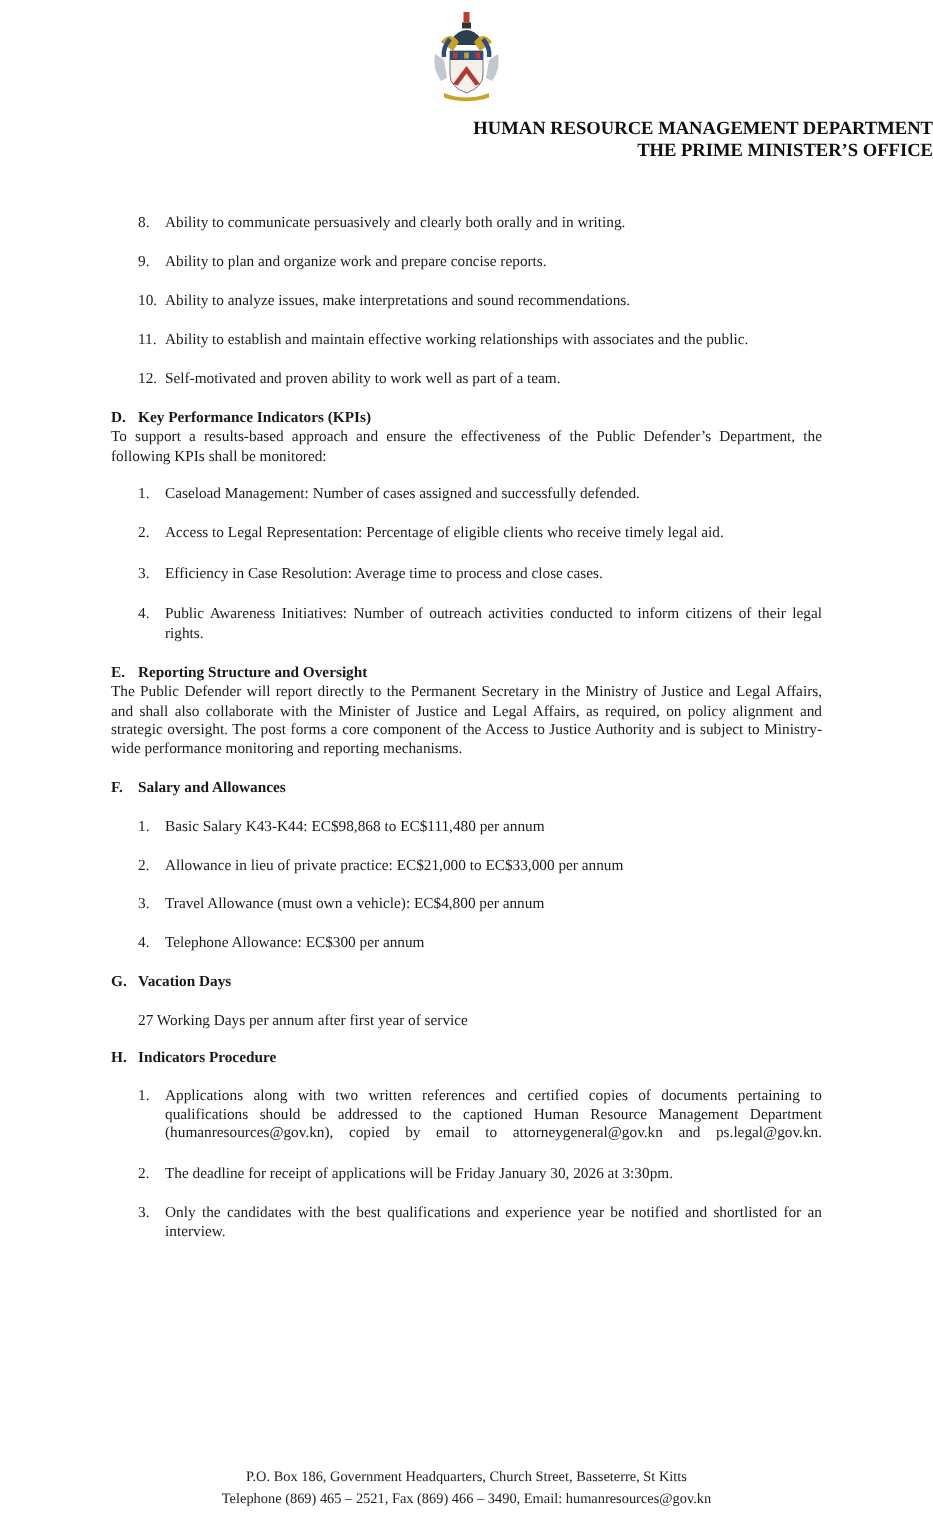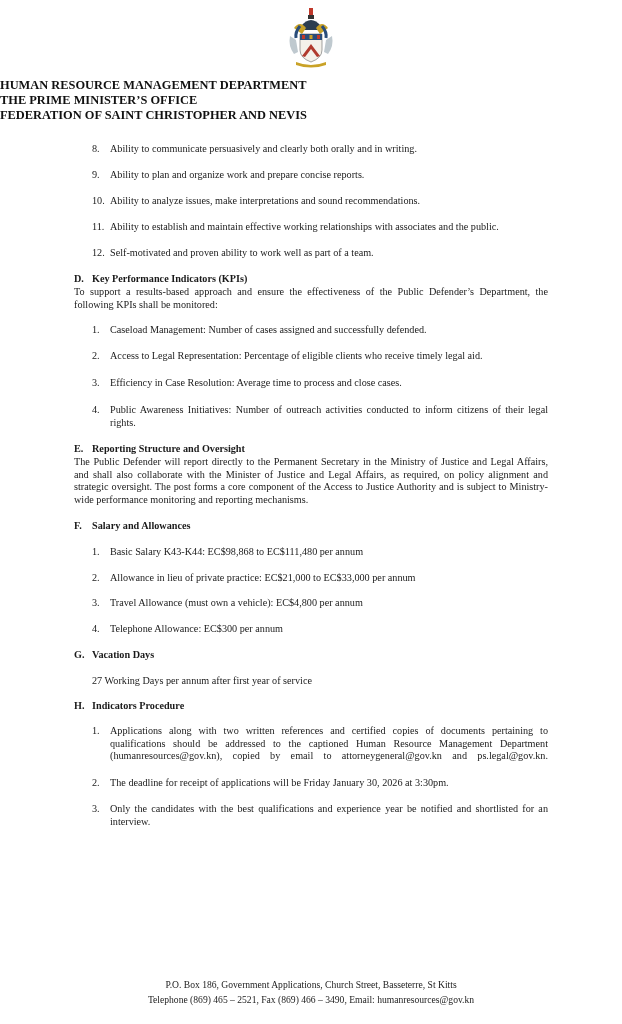--- a/index.html
+++ b/index.html
@@ -1,19 +1,19 @@
 <!DOCTYPE html>
 <html><head>
 <meta charset="utf-8">
 <style>
   html, body { margin: 0; padding: 0; background: #ffffff; }
   body { width: 622px; height: 1024px; position: relative; overflow: hidden;
          font-family: "Liberation Serif", "DejaVu Serif", serif; color: #1a1a1a; }
   .crest { position: absolute; left: 286px; top: 4px; width: 50px; height: 66px; }
-  .header { position: absolute; top: 78px; left: 0; width: 622px; text-align: left;
+  .header { position: absolute; top: 78px; left: 0; width: 622px; text-align: right;
             font-weight: bold; font-size: 12.4px; line-height: 15px; color: #111; }
   .content { position: absolute; left: 74px; top: 0; width: 474px; font-size: 10.2px; line-height: 12.6px; }
   .li { position: absolute; left: 18px; width: 456px; text-align: justify; }
   .li .num { position: absolute; left: 0; width: 18px; }
   .li .txt { display: block; margin-left: 18px; }
   .sec { position: absolute; left: 0; width: 474px; font-weight: bold; }
   .sec .ltr { display: inline-block; width: 18px; }
   .para { position: absolute; left: 0; width: 474px; text-align: justify; }
   .para.just-last { text-align-last: left; }
   b { font-weight: normal; }
@@ -45,21 +45,20 @@
     <rect x="31" y="31" width="3" height="4" fill="#c0392b"></rect>
     <path d="M16 52 L25 40 L34 52 L31 53 L25 45 L19 53 Z" fill="#b03a2e"></path>
 
     <path d="M10 58 Q25 64 40 58 L40 61 Q25 66 10 61 Z" fill="#c9a227"></path>
   </svg>
 </div>
 
 <div class="header">
   <div>HUMAN RESOURCE MANAGEMENT DEPARTMENT</div>
   <div>THE PRIME MINISTER’S OFFICE</div>
-  <div>FEDERATION OF SAINT CHRISTOPHER AND NEVIS</div>
 </div>
 
 <div class="content">
 
   <div class="li" style="top:143px">
     <span class="num">8.</span>
     <span class="txt">Ability to communicate persuasively and clearly both orally and in writing.</span>
   </div>
   <div class="li" style="top:169px">
     <span class="num">9.</span>
@@ -140,15 +139,15 @@
     <span class="num">2.</span>
     <span class="txt"><span>The deadline for receipt of applications will be </span><b>Friday January 30, 2026 at 3:30pm</b><span>.</span></span>
   </div>
   <div class="li" style="top:803px">
     <span class="num">3.</span>
     <span class="txt">Only the candidates with the best qualifications and experience year be notified and shortlisted for an interview.</span>
   </div>
 </div>
 
 <div class="footer">
-  <div>P.O. Box 186, Government Applications, Church Street, Basseterre, St Kitts</div>
+  <div>P.O. Box 186, Government Headquarters, Church Street, Basseterre, St Kitts</div>
   <div>Telephone (869) 465 – 2521, Fax (869) 466 – 3490, Email: humanresources@gov.kn</div>
 </div>
 
 </body></html>

